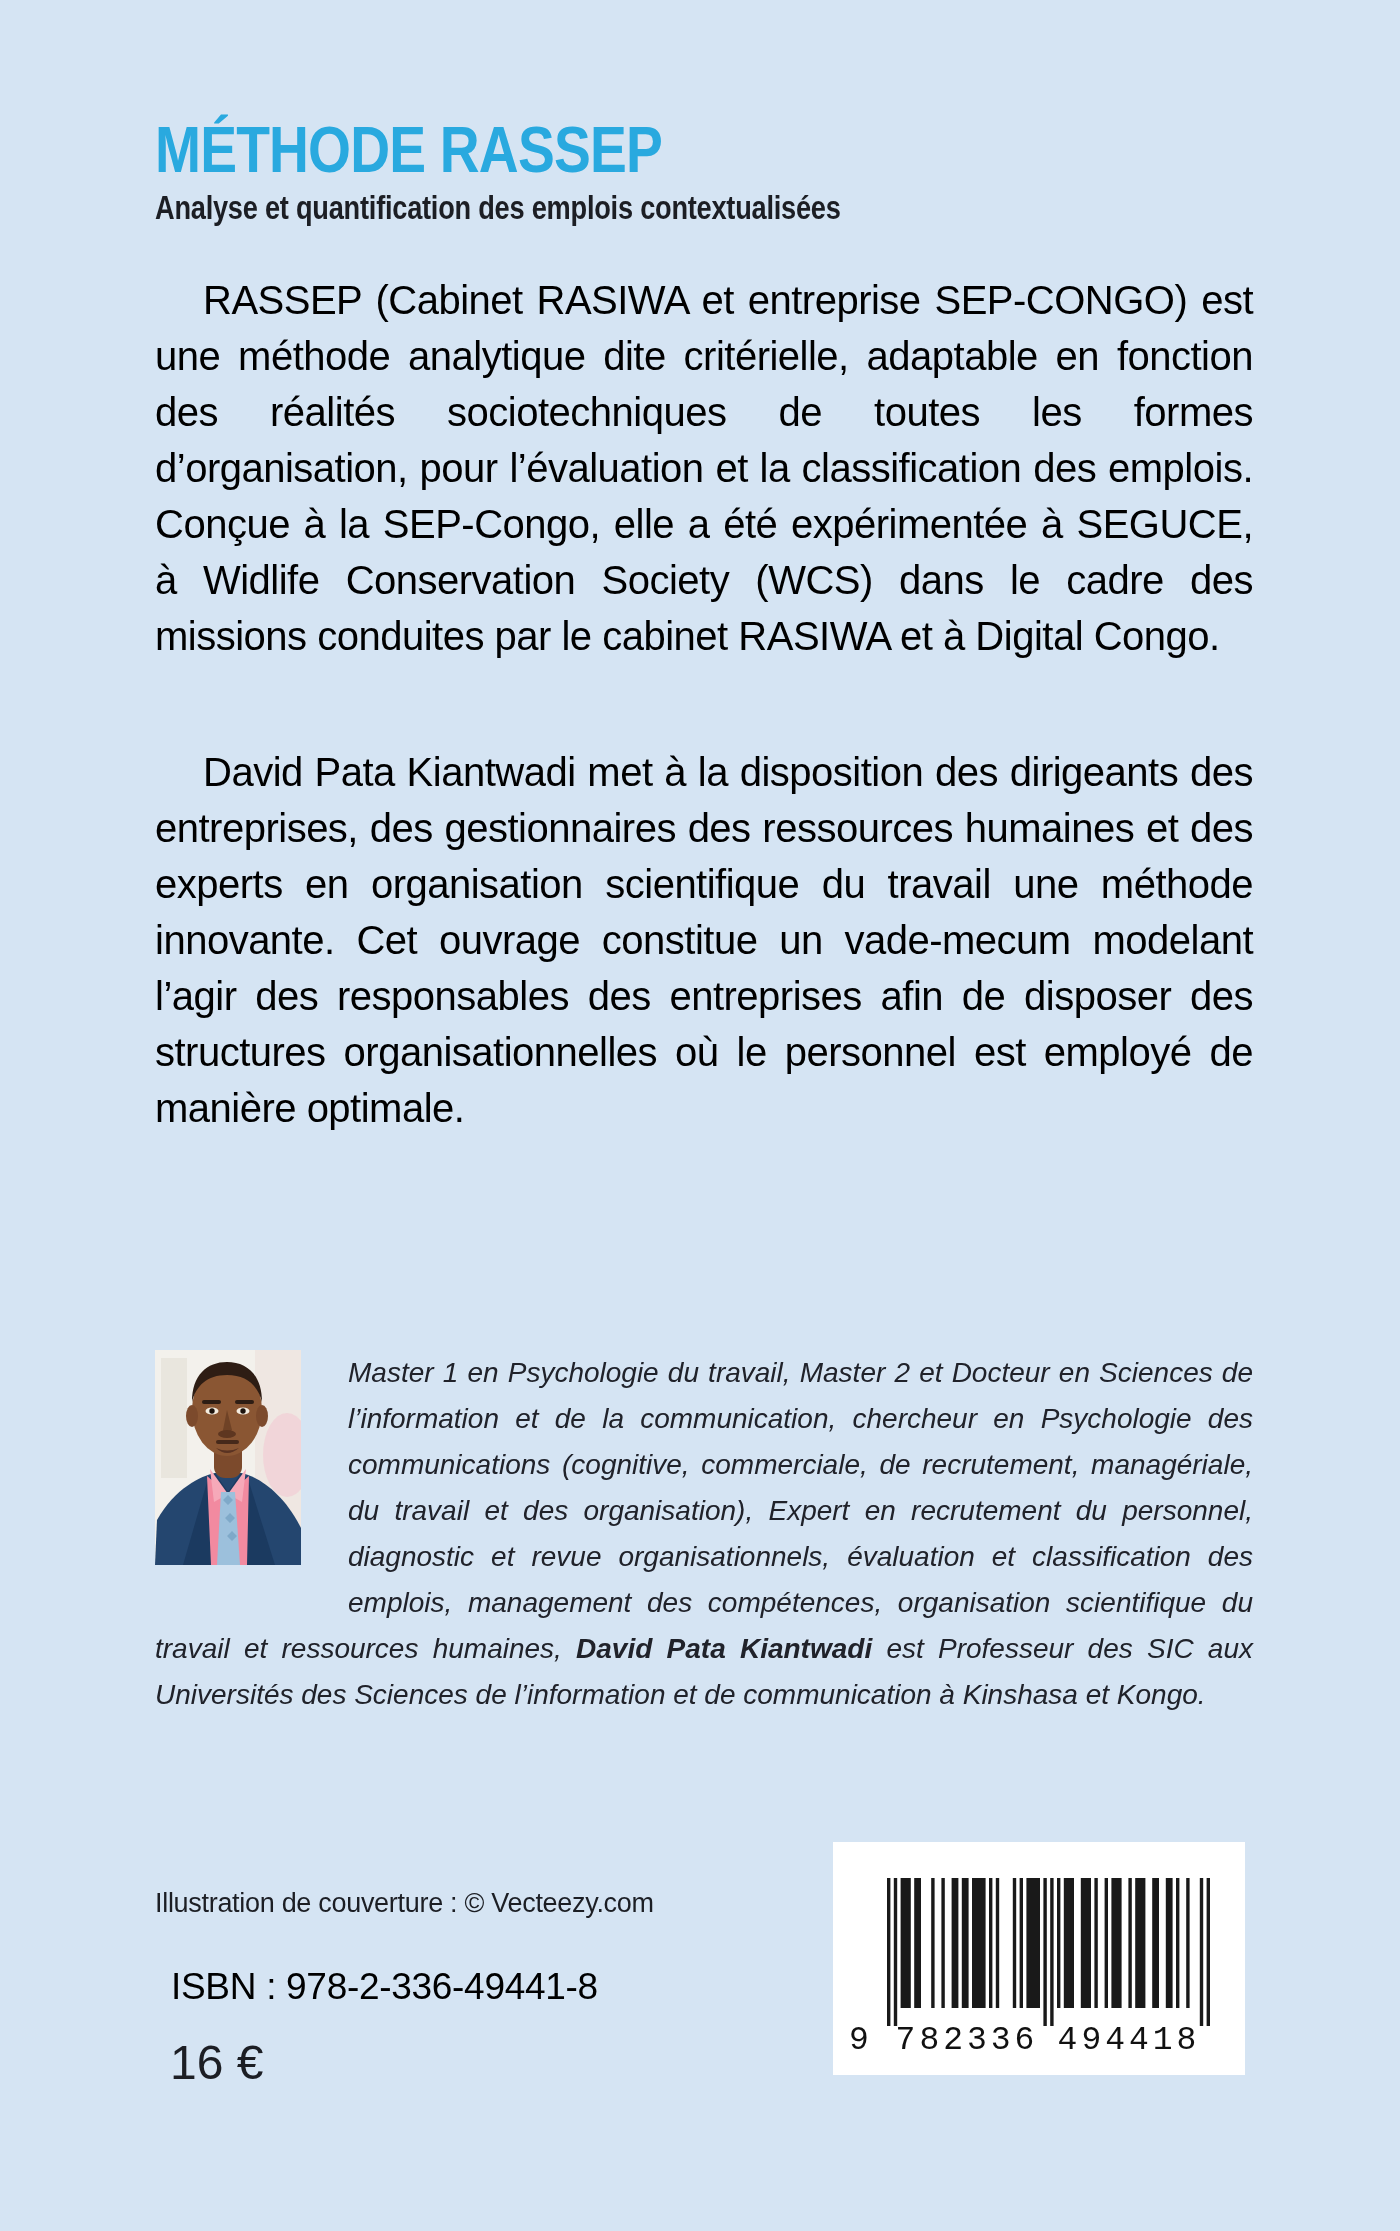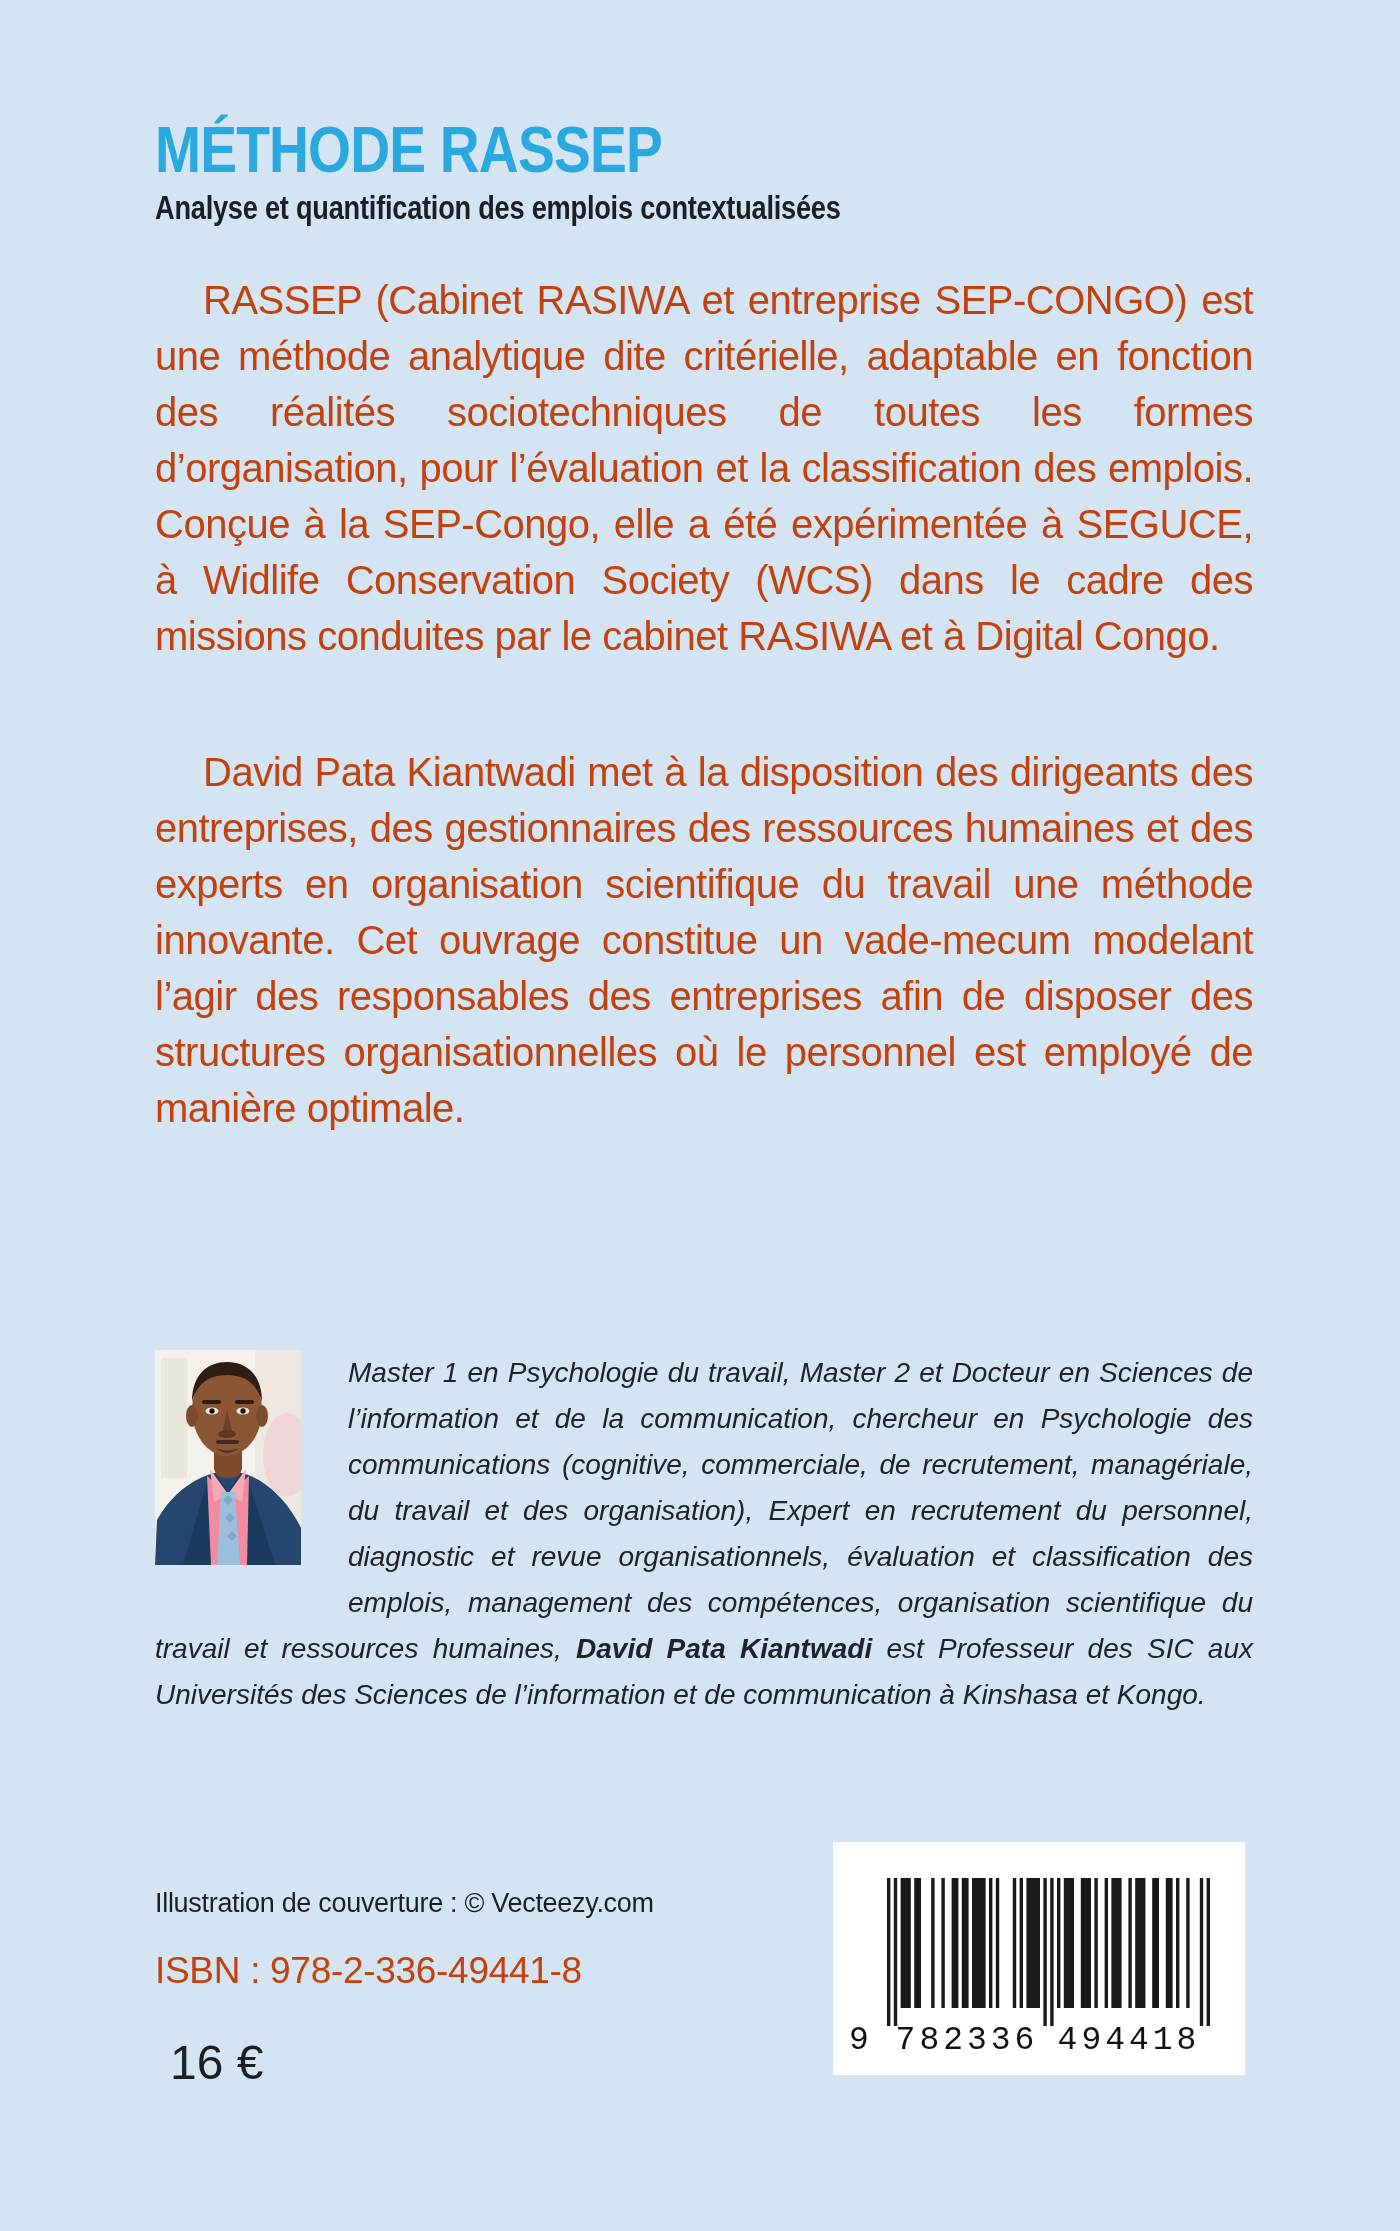--- a/index.html
+++ b/index.html
@@ -23,21 +23,21 @@
     font-size:34px; font-weight:bold; color:#1c1e24;
     letter-spacing:-0.3px; white-space:nowrap;
     transform:scaleX(0.80); transform-origin:0 0;
     margin:0;
   }
   .para {
     position:absolute; left:155px; width:1098px;
     margin:0;
     font-size:40px; line-height:56px;
     text-align:justify; text-indent:48px;
-    color:#c2410c;
+    color:#000000;
     letter-spacing:-0.5px;
   }
   .para1 { top:272px; }
   .para2 { top:744px; }
   .bio {
     position:absolute; left:155px; top:1350px; width:1098px;
     margin:0;
     font-size:28px; line-height:46px; font-style:italic;
     text-align:justify; color:#20222a;
   }
@@ -47,22 +47,22 @@
     width:193px; height:260px;
   }
   .photo {
     width:146px; height:215px; display:block;
   }
   .credit {
     position:absolute; left:155px; top:1888px; margin:0;
     font-size:27px; color:#1c1e24; letter-spacing:-0.3px;
   }
   .isbn {
-    position:absolute; left:155px; top:1950px; margin:0;
-    font-size:37px; color:#c2410c; letter-spacing:-0.3px;text-align:right;
+    position:absolute; left:155px; top:1950px; margin:16px;
+    font-size:37px; color:#000000; letter-spacing:-0.3px;text-align:right;
   }
   .price {
     position:absolute; left:155px; top:2020px; margin:15px;
     font-size:48px; color:#1c1e24;
   }
   .barcode {
     position:absolute; left:833px; top:1842px;
     width:412px; height:233px; background:#ffffff;
   }
   .barcode svg { display:block; width:412px; height:233px; }

